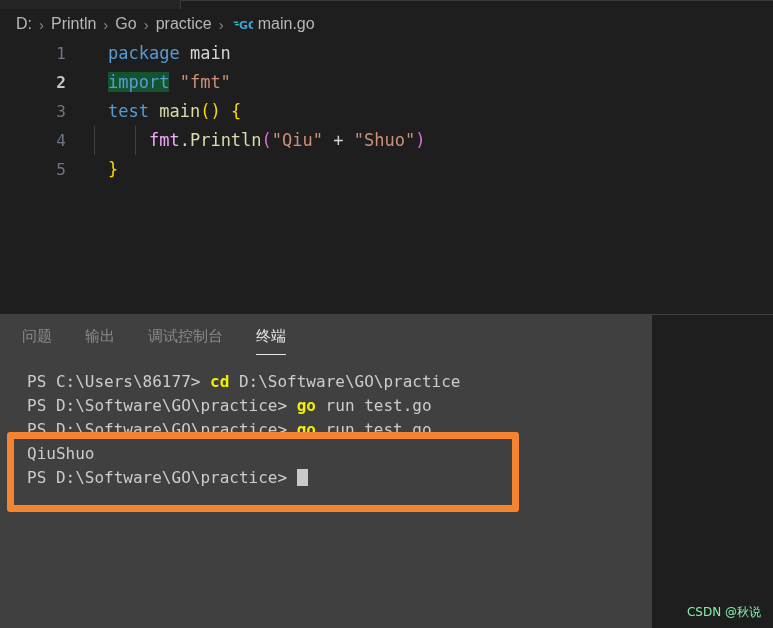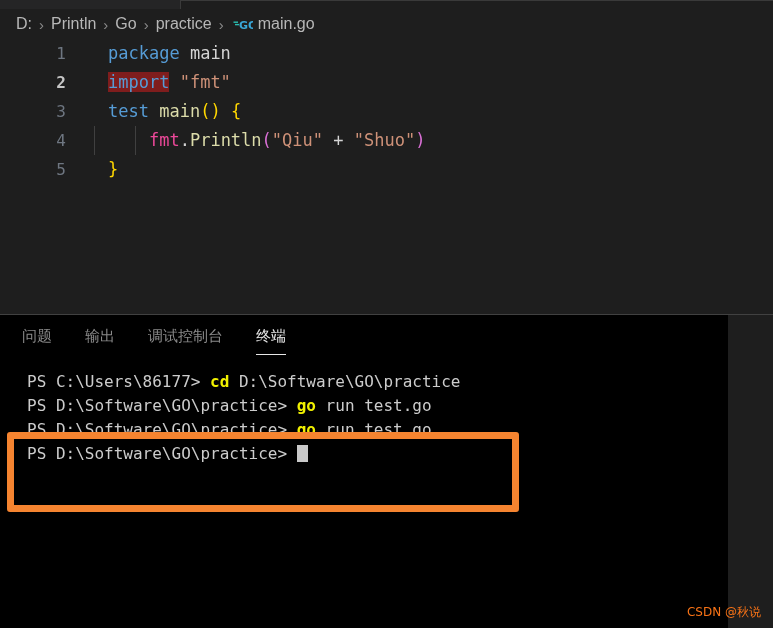--- a/index.html
+++ b/index.html
@@ -65,44 +65,44 @@
     color:#6e7681;
     font-size:16px;
   }
   .ln.active { color:#c6c6c6; font-weight:bold; }
   .code {
     position:absolute; left:100px; top:0;
     white-space:pre;
     margin-left:8px;
   }
   .kw      { color:#569cd6; }
-  .kw-sel  { color:#569cd6; background:#7f1d1d; }
+  .kw-sel  { color:#569cd6; background:#14532d; }
   .ident   { color:#d4d4d4; }
   .str     { color:#ce9178; }
   .fn      { color:#dcdcaa; }
   .paren   { color:#da70d6; }
   .brace   { color:#ffd700; }
-  .pkg     { color:#ec4899; }
+  .pkg     { color:#f0abfc; }
   .dot     { color:#d4d4d4; }
   .op      { color:#d4d4d4; }
   .indent-guide {
     position:absolute; top:0; width:1px; height:29px;
     background:#404040;
   }
 
   
   #panel-divider {
     position:absolute; left:0; top:314px; width:773px; height:1px;
     background:#414141;
   }
 
   
   #panel {
-    position:absolute; left:0; top:315px; width:728px; height:313px;
-    background:#000000;
+    position:absolute; left:0; top:315px; width:652px; height:313px;
+    background:#404040;
   }
   #panel-tabs {
     position:absolute; left:0; top:0; width:773px; height:48px;
     display:flex; align-items:center;
     padding-left:22px;
   }
   .panel-tab {
     font-size:15px;
     color:#8a8a8a;
     margin-right:33px;
@@ -146,21 +146,21 @@
     border:7px solid #f58430;
     border-radius:3px;
     pointer-events:none;
   }
 
   
   #watermark {
     position:absolute;
     right:12px; bottom:7px;
     font-size:12px;
-    color:#f97316;
+    color:#86efac;
     font-family:"DejaVu Sans", sans-serif;
   }
 </style>
 </head>
 <body>
 
 <div id="top-strip"></div>
 <div id="top-strip-active"></div>
 
 <div id="breadcrumb">
@@ -196,19 +196,20 @@
   <div id="panel-tabs">
       <div class="panel-tab">问题</div>
       <div class="panel-tab">输出</div>
       <div class="panel-tab">调试控制台</div>
       <div class="panel-tab active">终端</div>
     </div>
   <div id="terminal">
       <div class="term-line"><span class="t-txt">PS C:\Users\86177&gt; </span><span class="t-cmd">cd</span><span class="t-txt"> D:\Software\GO\practice</span></div>
       <div class="term-line"><span class="t-txt">PS D:\Software\GO\practice&gt; </span><span class="t-cmd">go</span><span class="t-txt"> run test.go</span></div>
       <div class="term-line"><span class="t-txt">PS D:\Software\GO\practice&gt; </span><span class="t-cmd">go</span><span class="t-txt"> run test.go</span></div>
+      <div class="term-line"><span class="t-txt">QiuShuo</span></div>
       <div class="term-line"><span class="t-txt">PS D:\Software\GO\practice&gt; </span><span class="cursor-block"></span></div>
     </div>
 </div>
 
 <div id="highlight-box" style="border-color: rgb(245, 132, 48);"></div>
 
 <div id="watermark">CSDN @秋说</div>
 
 </body></html>

